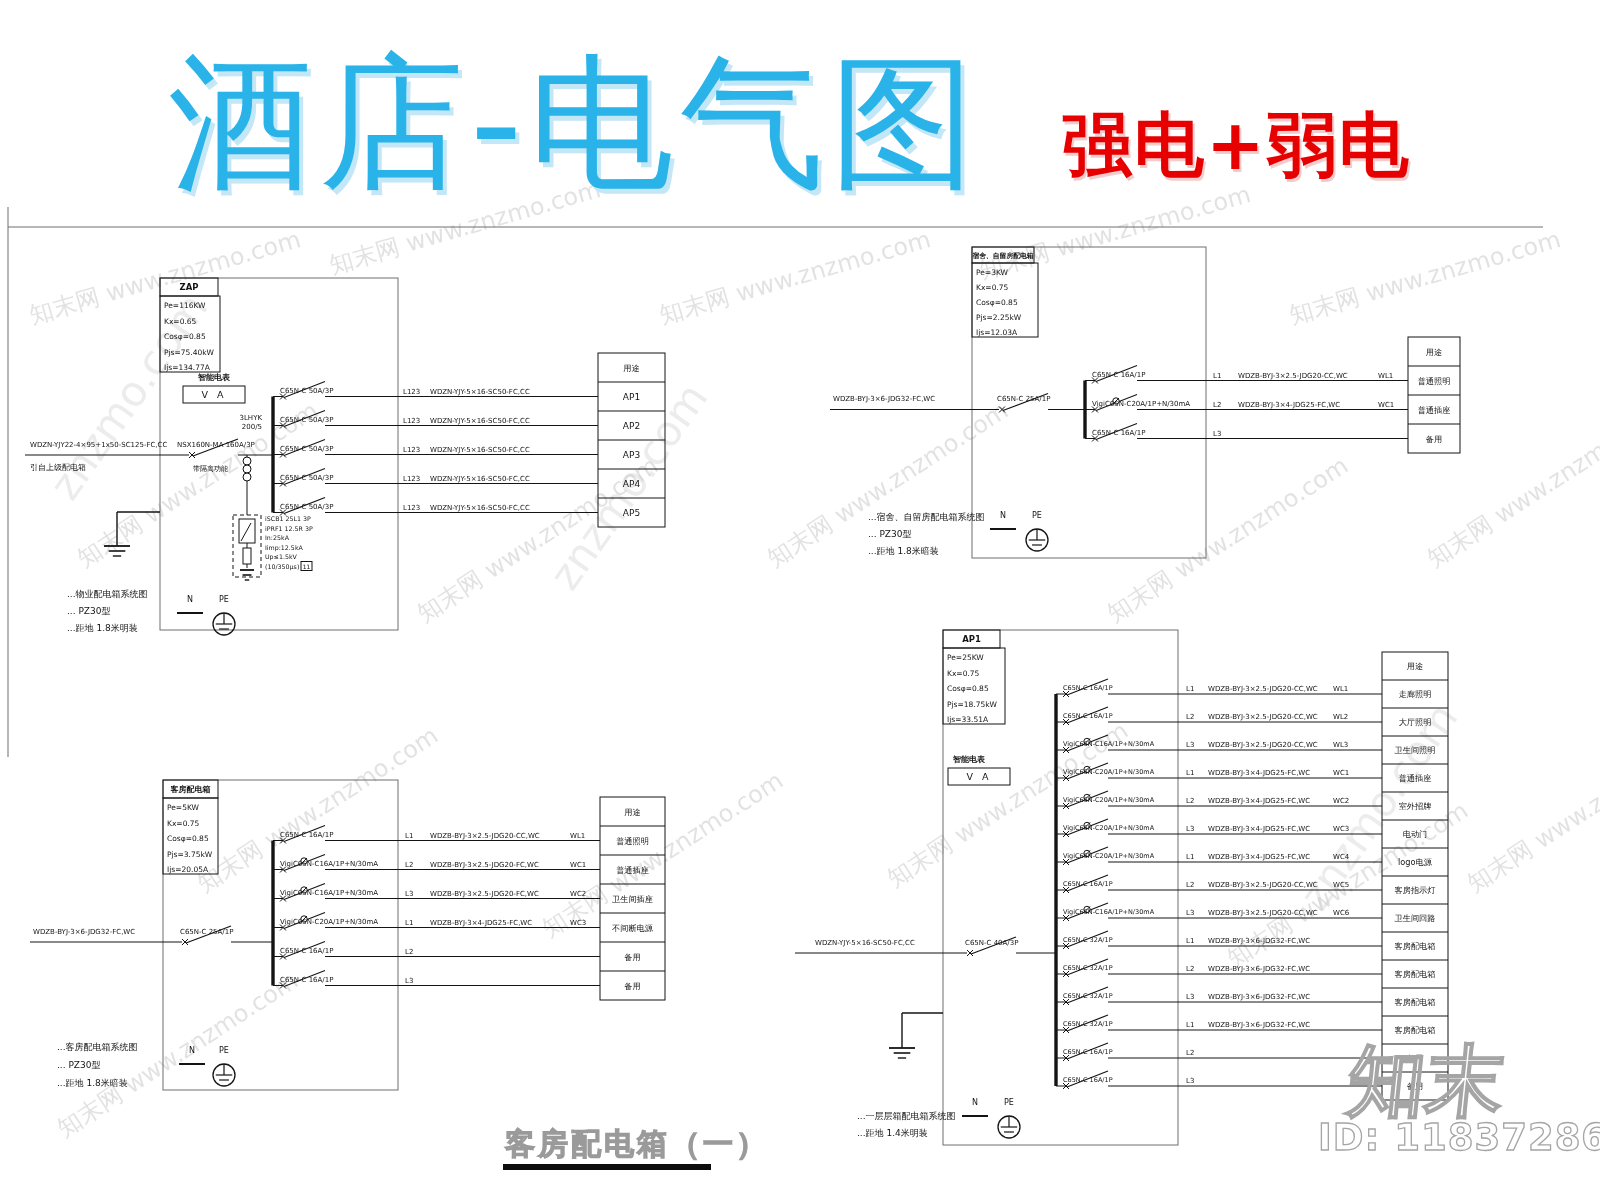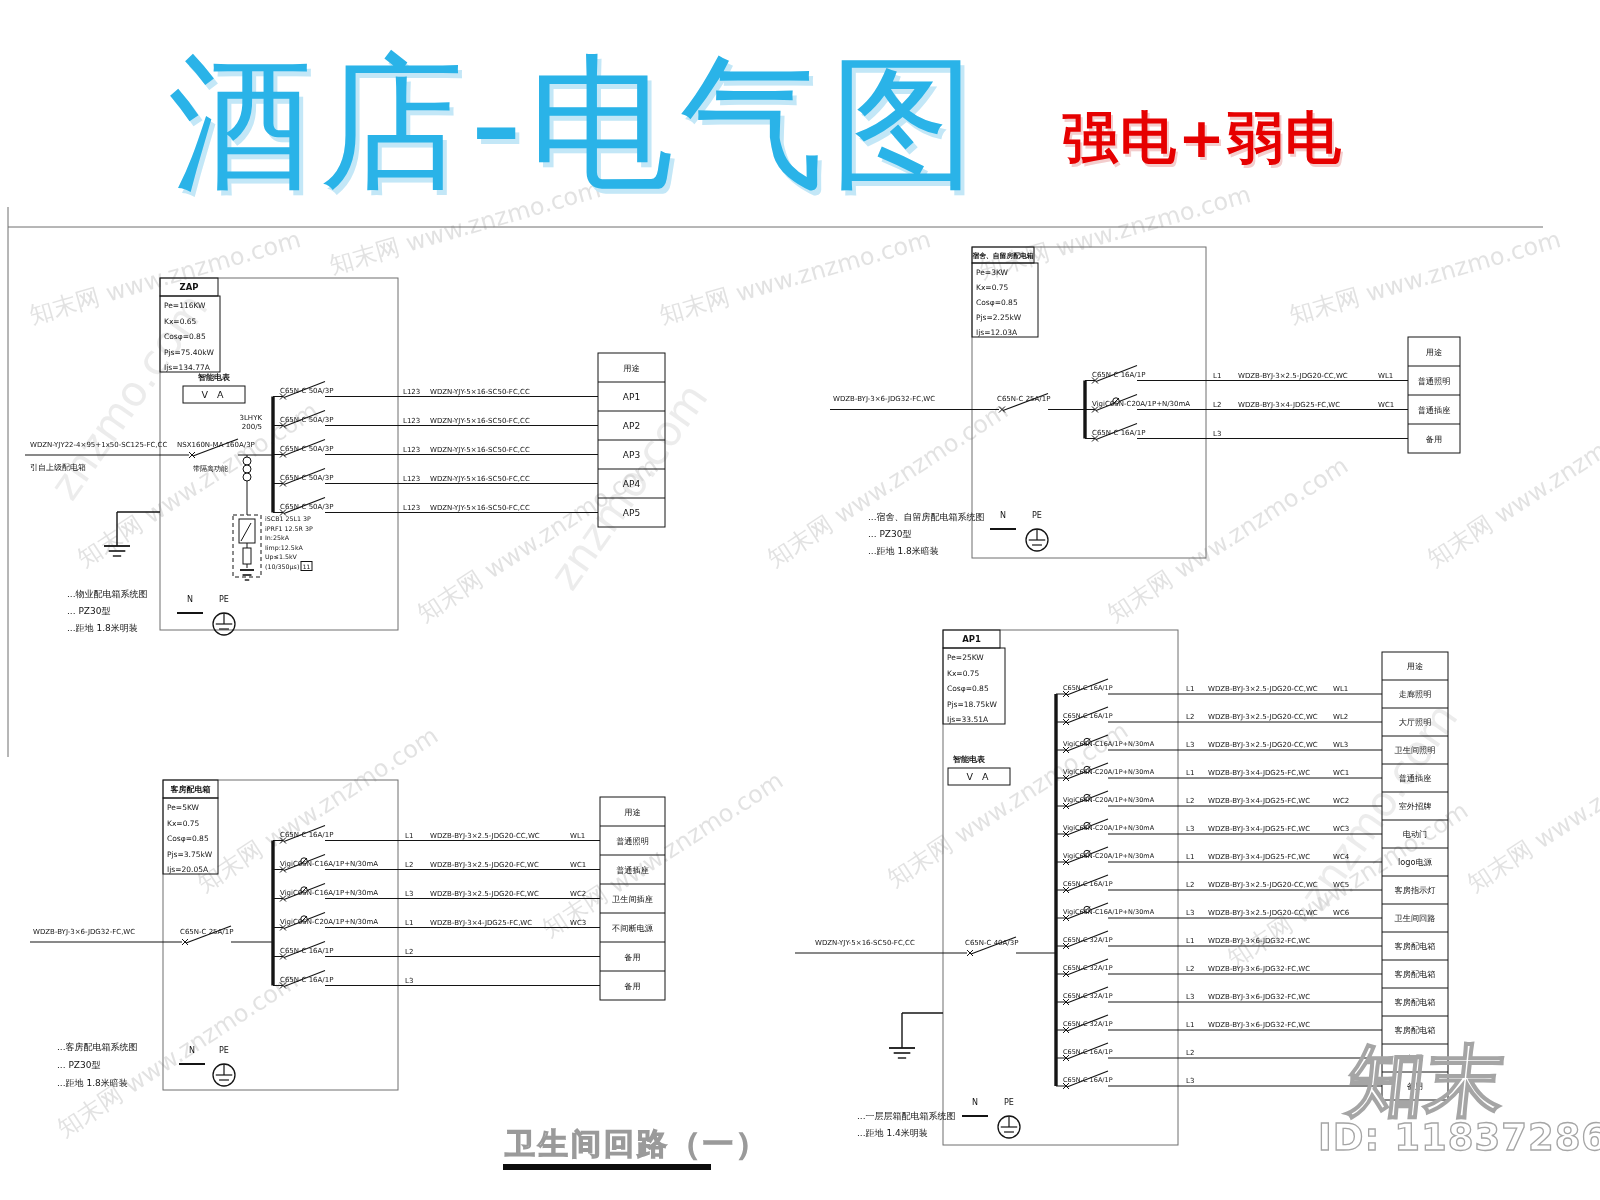--- a/index.html
+++ b/index.html
@@ -6,21 +6,21 @@
   body{font-family:"DejaVu Sans","Liberation Sans",sans-serif;}
   #stage{position:relative;width:1600px;height:1200px;background:#fff;overflow:hidden;}
   #wmlayer{position:absolute;inset:0;z-index:1;}
   .wm{position:absolute;color:rgba(185,185,185,0.42);font-size:24px;white-space:nowrap;
       transform-origin:left center;pointer-events:none;}
   .wmbig{font-size:42px;color:rgba(200,200,200,0.35);}
   #diagram{position:absolute;left:0;top:0;z-index:2;}
   .title-main{position:absolute;left:168px;top:50px;z-index:3;font-size:145px;line-height:1.0;
       font-weight:400;color:#2ab3e8;letter-spacing:6px;white-space:nowrap;
       text-shadow:4px 5px 0 #c3e7f7;}
-  .title-sub{position:absolute;left:1062px;top:110px;z-index:3;font-size:56px;line-height:1.0;
+  .title-sub{position:absolute;left:1062px;top:110px;z-index:3;font-size:70px;line-height:1.0;
       font-weight:900;color:#e60000;letter-spacing:2px;white-space:nowrap;
       text-shadow:2px 3px 0 #f3cdcd;}
   .hollow{color:transparent;-webkit-text-stroke:1.2px #9a9a9a;}
   .bottom-title{position:absolute;left:505px;top:1124px;z-index:3;font-size:30px;font-weight:bold;
       letter-spacing:3px;white-space:nowrap;}
   .bottom-underline{position:absolute;left:503px;top:1164px;width:208px;height:6px;background:#0d0d0d;z-index:3;}
   .logo-znm{position:absolute;left:1348px;top:1030px;z-index:4;font-size:78px;font-weight:bold;
       -webkit-text-stroke:1.6px #a5a5a5;color:transparent;transform:skewX(-6deg);white-space:nowrap;}
   .id-text{position:absolute;left:1318px;top:1116px;z-index:4;font-size:37px;font-weight:bold;
       -webkit-text-stroke:1.3px #a5a5a5;color:transparent;letter-spacing:1px;white-space:nowrap;}
@@ -525,17 +525,17 @@
       <text x="1009" y="1105" font-size="8" text-anchor="middle" fill="#141414" font-weight="normal" letter-spacing="0">PE</text>
       <circle cx="1009" cy="1127" r="11" fill="none" stroke="#141414" stroke-width="1.3"></circle>
       <line x1="1009" y1="1116" x2="1009" y2="1127" stroke="#141414" stroke-width="1.2"></line>
       <line x1="1000.75" y1="1127" x2="1017.25" y2="1127" stroke="#141414" stroke-width="1.2"></line>
       <line x1="1004.05" y1="1132" x2="1013.95" y2="1132" stroke="#141414" stroke-width="1.2"></line>
       <text x="857" y="1119" font-size="9" text-anchor="start" fill="#141414" font-weight="normal" letter-spacing="0">...一层层箱配电箱系统图</text>
       <text x="857" y="1136" font-size="9" text-anchor="start" fill="#141414" font-weight="normal" letter-spacing="0">...距地 1.4米明装</text>
     </svg>
   <div class="title-main">酒店-电气图</div>
   <div class="title-sub">强电+弱电</div>
-  <div class="bottom-title hollow">卫生间回路（一）</div>
+  <div class="bottom-title hollow">客房配电箱（一）</div>
   <div class="bottom-underline"></div>
   <div class="logo-znm">知末</div>
   <div class="id-text">ID: 1183728665</div>
 </div>
 
 </body></html>

